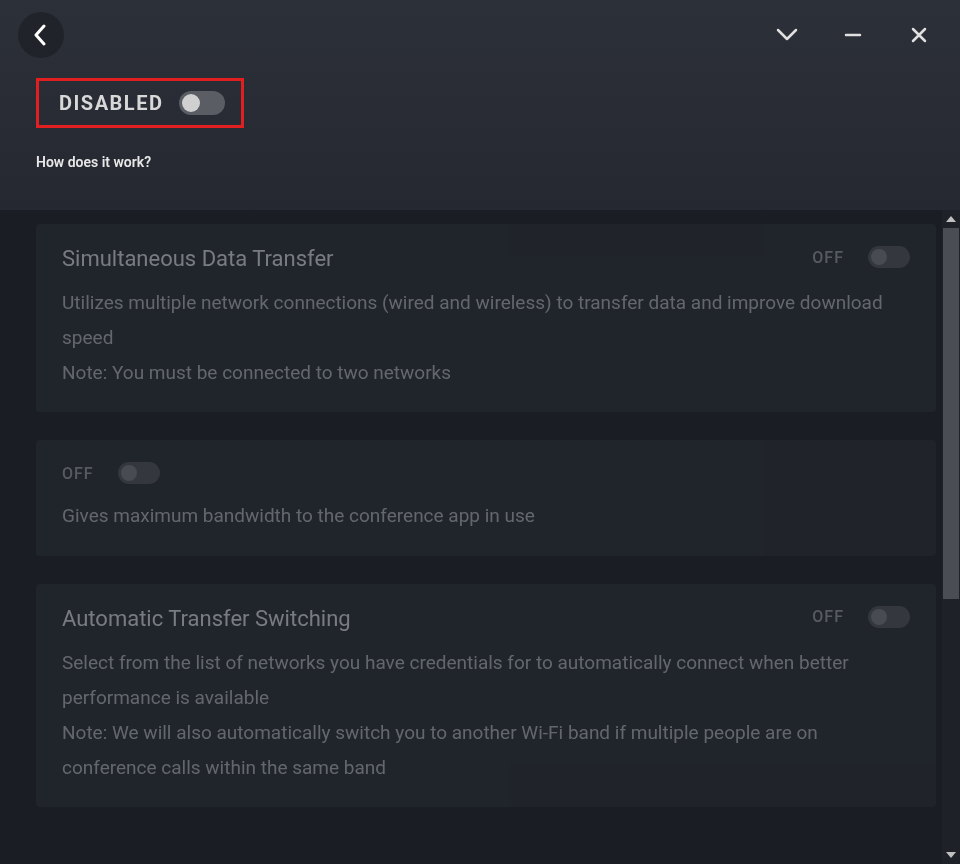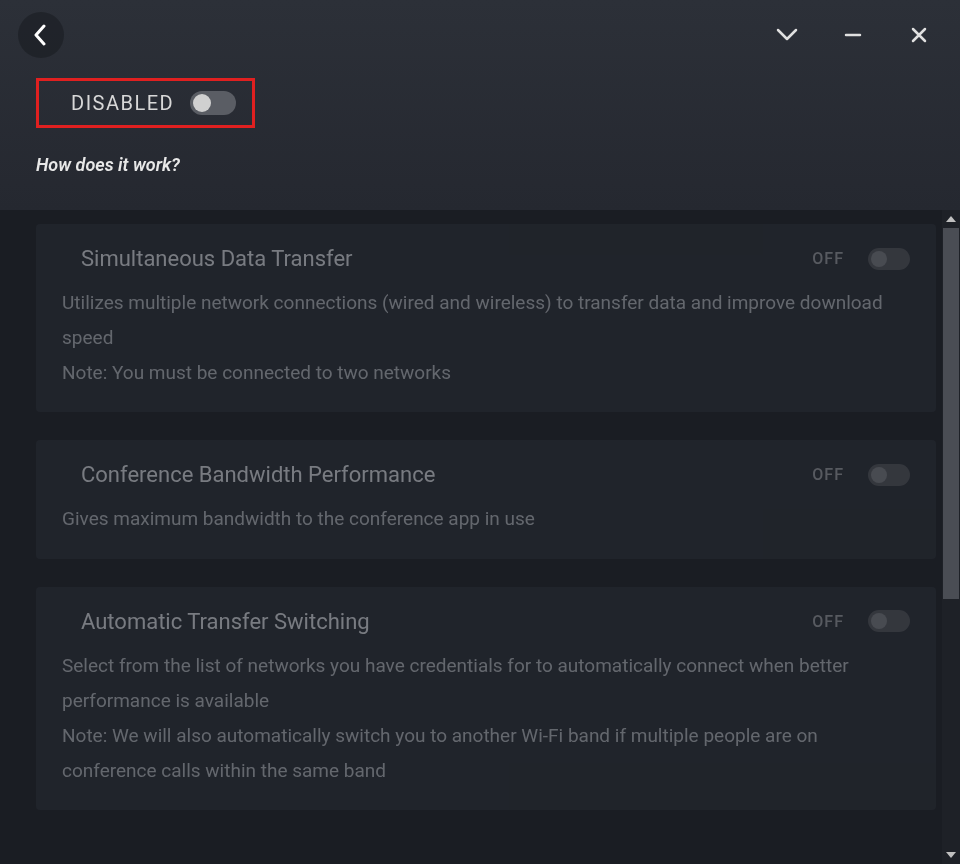--- a/index.html
+++ b/index.html
@@ -65,50 +65,47 @@
     }
     .disabled-box {
       border: 3px solid #e02020;
       padding: 10px 16px 10px 20px;
       display: flex;
       align-items: center;
       gap: 16px;
     }
     .disabled-label {
       font-size: 20px;
-      font-weight: 400;
+      font-weight: 700;
       letter-spacing: 1.5px;
       color: #d8d8d8;
-      margin-left: 12px;
     }
     .help-link {
       padding: 18px 36px;
-      font-size: 18px;
+      font-size: 14px;
       font-weight: 600;
       color: #e8e8e8;
-      font-style: italic;
     }
     .content {
       padding: 14px 24px 14px 36px;
       height: calc(864px - 210px);
       position: relative;
     }
     .card {
       background: #262a32;
       border-radius: 4px;
       padding: 22px 26px;
       margin-bottom: 28px;
       opacity: 0.55;
     }
     .card-header {
       display: flex;
-      align-items: center;
+      align-items: flex-start;
       justify-content: space-between;
       margin-bottom: 14px;
-      margin-left: 19px;
     }
     .card-title {
       font-size: 22px;
       font-weight: 400;
       color: #c5c8ce;
     }
     .card-desc {
       font-size: 19px;
       line-height: 1.85;
       color: #a0a4ab;
@@ -240,21 +237,20 @@
         <div class="toggle">
           <div class="toggle-knob"></div>
         </div>
       </div>
     </div>
     <div class="card-desc">Utilizes multiple network connections (wired and wireless) to transfer data and improve download speed<br>Note: You must be connected to two networks</div>
   </div>
 
   <div class="card">
     <div class="card-header">
-      <div class="card-title">Conference Bandwidth Performance</div>
       <div class="toggle-wrap">
         <span class="toggle-label">OFF</span>
         <div class="toggle">
           <div class="toggle-knob"></div>
         </div>
       </div>
     </div>
     <div class="card-desc">Gives maximum bandwidth to the conference app in use</div>
   </div>
 

